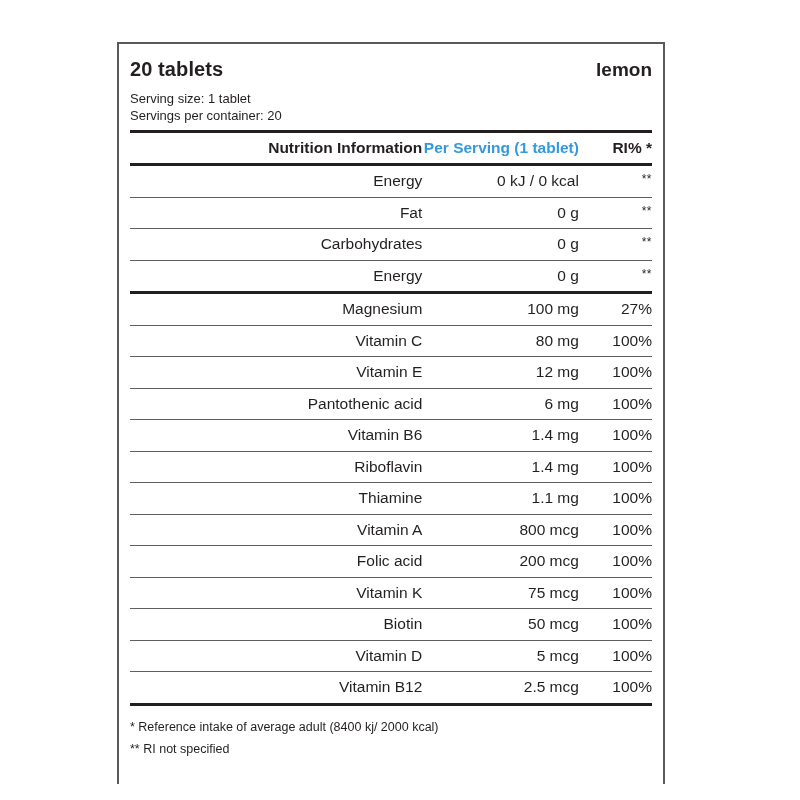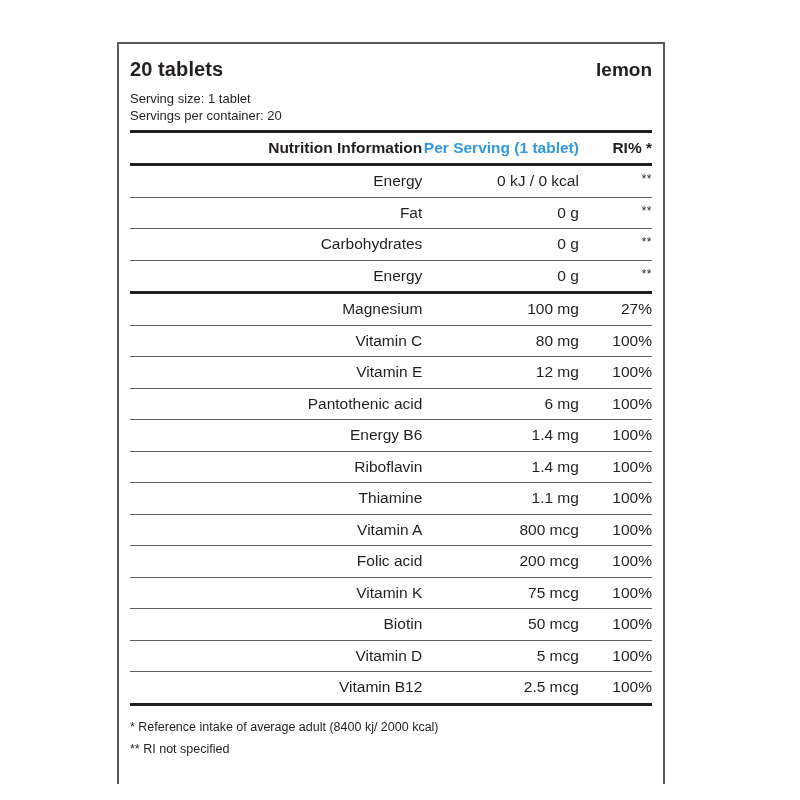--- a/index.html
+++ b/index.html
@@ -181,21 +181,21 @@
           <td class="t-name">Vitamin E</td>
           <td class="t-val">12 mg</td>
           <td class="t-ri">100%</td>
         </tr>
         <tr class="nr">
           <td class="t-name">Pantothenic acid</td>
           <td class="t-val">6 mg</td>
           <td class="t-ri">100%</td>
         </tr>
         <tr class="nr">
-          <td class="t-name">Energy B6</td>
+          <td class="t-name">Vitamin B6</td>
           <td class="t-val">1.4 mg</td>
           <td class="t-ri">100%</td>
         </tr>
         <tr class="nr">
           <td class="t-name">Riboflavin</td>
           <td class="t-val">1.4 mg</td>
           <td class="t-ri">100%</td>
         </tr>
         <tr class="nr">
           <td class="t-name">Thiamine</td>

